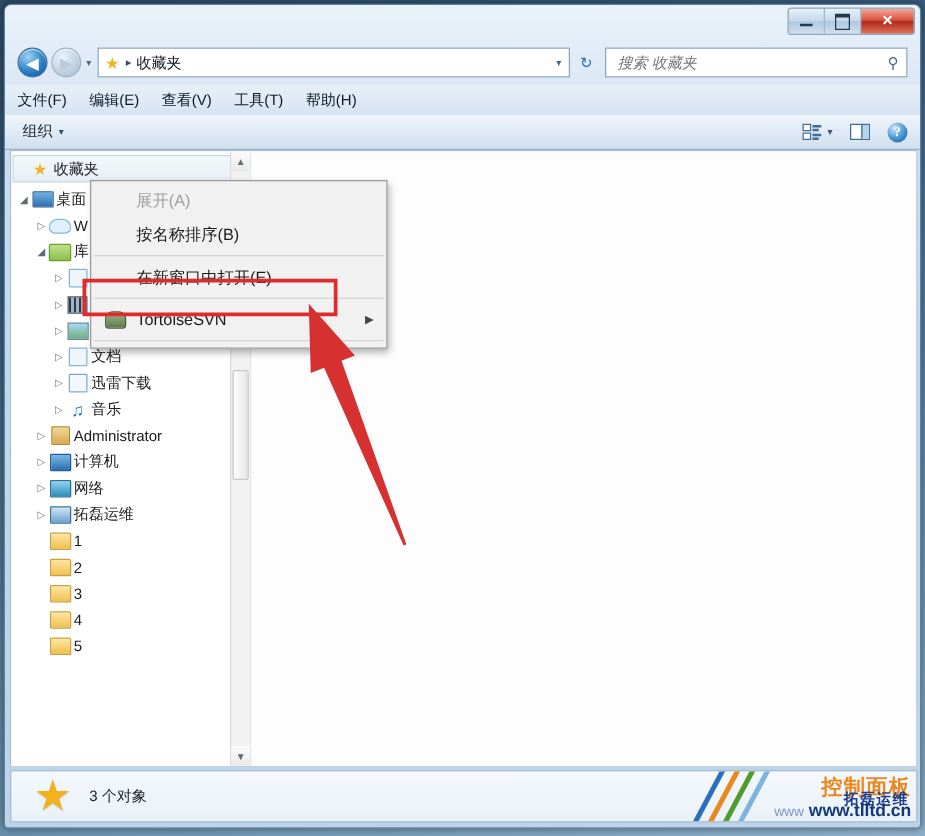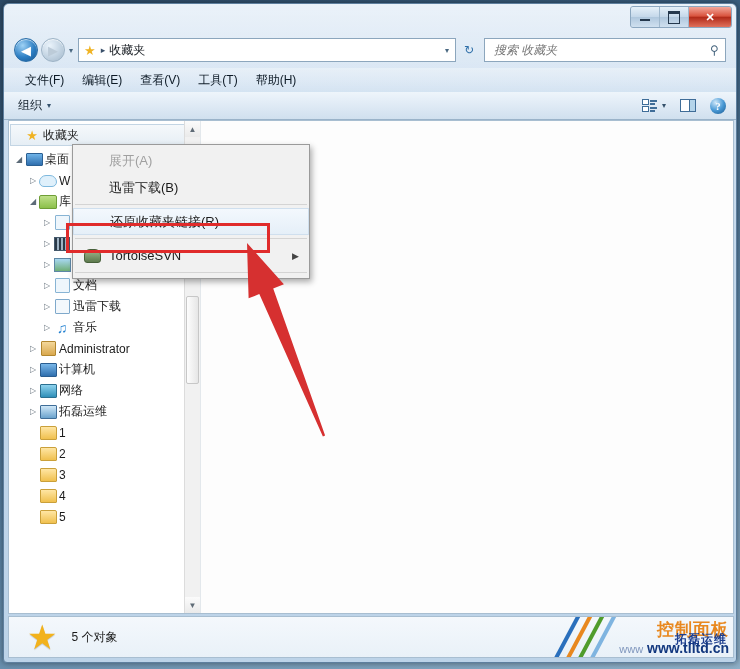--- a/index.html
+++ b/index.html
@@ -125,21 +125,21 @@
     color: #7d7d7d;
     font-family: "Liberation Sans", sans-serif;
     background: transparent;
   }
   .search-icon { margin-right: 6px; font-size: 12px; color: #4a6881; transform: scaleX(-1); }
 
   
   .menubar {
     position: absolute; left: 0; top: 64px; width: 100%; height: 24px;
     display: flex; align-items: center;
-    padding-left: 21px; box-sizing: border-box;
+    padding-left: 10px; box-sizing: border-box;
     background: linear-gradient(180deg, rgba(255,255,255,0.35), rgba(255,255,255,0.0));
   }
   .menuitem { font-size: 12px; color: #0d1a26; margin-right: 18px; }
 
   
   .toolbar {
     position: absolute; left: 0; top: 88px; width: 100%; height: 28px;
     display: flex; align-items: center;
     padding: 0 10px 0 14px; box-sizing: border-box;
     border-bottom: 1px solid #9ab3c9;
@@ -532,21 +532,21 @@
         <div class="arrow">▲</div>
         <div class="thumb"></div>
         <div class="arrow bot">▼</div>
       </div>
     </div>
     <div class="contentpane"></div>
   </div>
 
   <div class="statusbar">
     <div class="status-star">★</div>
-    <div class="status-text">5 个对象</div>
+    <div class="status-text">3 个对象</div>
 
     <div class="watermark">
       <div class="wm-stripe" style="left:8px;  background:#2a6fbc;"></div>
       <div class="wm-stripe" style="left:20px; background:#e8881f;"></div>
       <div class="wm-stripe" style="left:32px; background:#4f9c2c;"></div>
       <div class="wm-stripe" style="left:44px; background:#7fb4e0;"></div>
       <div class="wm-logo">
         <span style="color:#e8881f;">控制面板</span>
       </div>
       <div class="wm-sub">拓磊运维</div>
@@ -557,26 +557,26 @@
     </div>
   </div>
 
   <div class="ctxmenu" id="ctxmenu">
       <div class="ctx-item disabled">
         <span class="gutter"></span>
         <span class="ctxlabel">展开(A)</span>
       </div>
       <div class="ctx-item">
         <span class="gutter"></span>
-        <span class="ctxlabel">迅雷下载(B)</span>
+        <span class="ctxlabel">按名称排序(B)</span>
       </div>
       <div class="ctx-sep"></div>
-      <div class="ctx-item highlight">
+      <div class="ctx-item">
         <span class="gutter"></span>
-        <span class="ctxlabel">还原收藏夹链接(R)</span>
+        <span class="ctxlabel">在新窗口中打开(E)</span>
       </div>
       <div class="ctx-sep"></div>
       <div class="ctx-item">
         <span class="gutter">
           <span style="display:inline-block;width:15px;height:12px;background:linear-gradient(180deg,#9fb88f,#5d7a4d);border:1px solid #46603a;border-radius:6px 6px 3px 3px;"></span>
         </span>
         <span class="ctxlabel">TortoiseSVN</span>
         <span class="ctx-sub">▶</span>
       </div>
       <div class="ctx-sep"></div>

